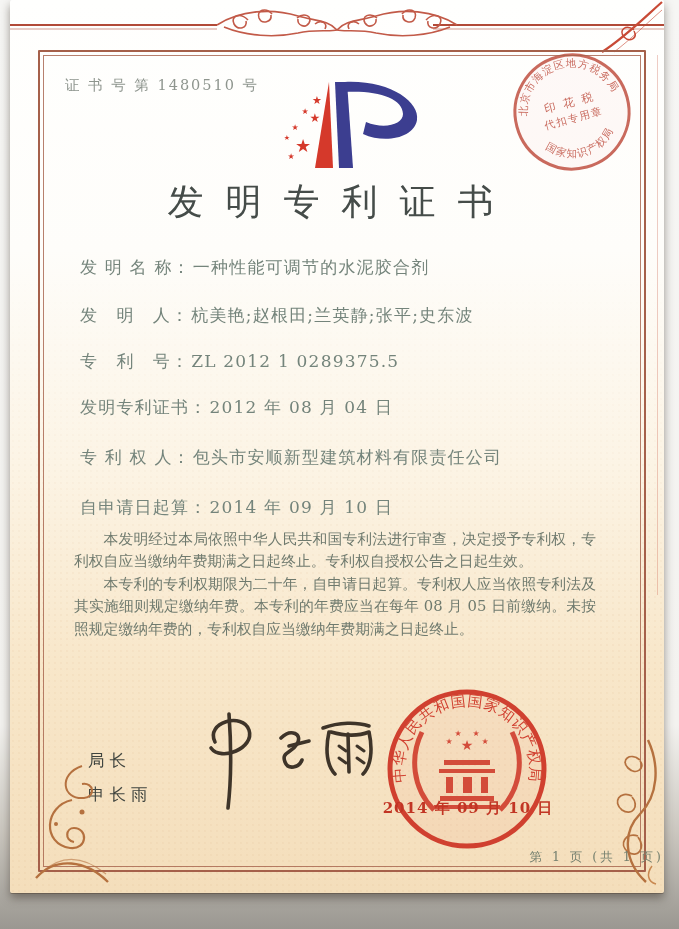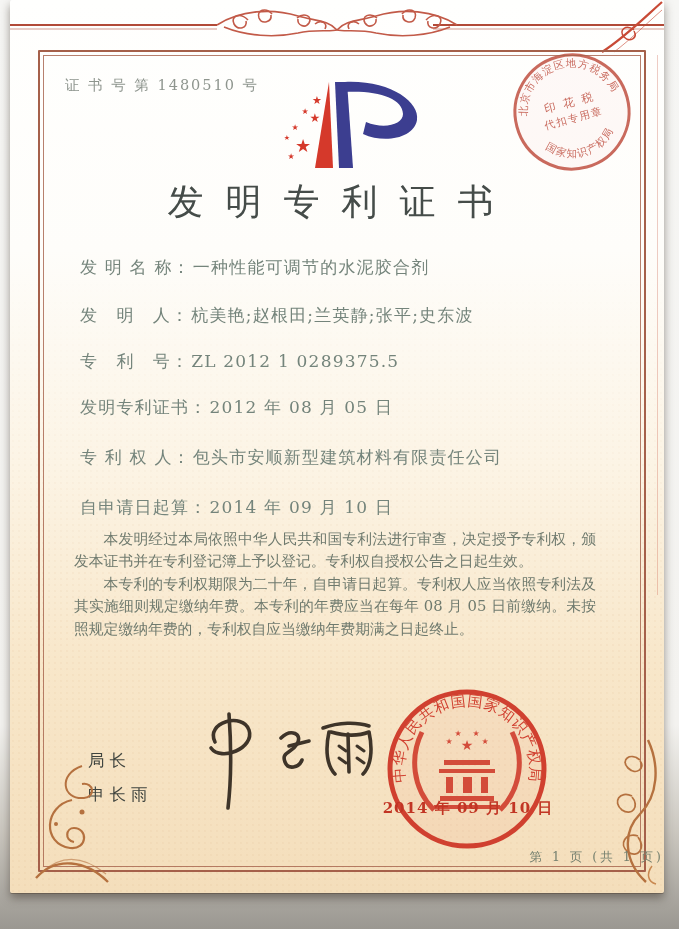--- a/index.html
+++ b/index.html
@@ -129,31 +129,31 @@
     <div class="abs field" style="top:256px">
       <span class="flabel">发 明 名 称：</span><span class="fvalue">一种性能可调节的水泥胶合剂</span>
     </div>
     <div class="abs field" style="top:304px">
       <span class="flabel">发　明　人：</span><span class="fvalue">杭美艳;赵根田;兰英静;张平;史东波</span>
     </div>
     <div class="abs field" style="top:350px">
       <span class="flabel">专　利　号：</span><span class="fvalue">ZL 2012 1 0289375.5</span>
     </div>
     <div class="abs field" style="top:396px">
-      <span class="flabel">发明专利证书：</span><span class="fvalue">2012 年 08 月 05 日</span>
+      <span class="flabel">发明专利证书：</span><span class="fvalue">2012 年 08 月 04 日</span>
     </div>
     <div class="abs field" style="top:446px">
       <span class="flabel">专 利 权 人：</span><span class="fvalue">包头市安顺新型建筑材料有限责任公司</span>
     </div>
     <div class="abs field" style="top:496px">
       <span class="flabel">自申请日起算：</span><span class="fvalue">2014 年 09 月 10 日</span>
     </div>
 
     <div class="abs paras">
-      <p>本发明经过本局依照中华人民共和国专利法进行审查，决定授予专利权，颁发本证书并在专利登记簿上予以登记。专利权自授权公告之日起生效。</p>
+      <p>本发明经过本局依照中华人民共和国专利法进行审查，决定授予专利权，专利权自应当缴纳年费期满之日起终止。专利权自授权公告之日起生效。</p>
       <p>本专利的专利权期限为二十年，自申请日起算。专利权人应当依照专利法及其实施细则规定缴纳年费。本专利的年费应当在每年 08 月 05 日前缴纳。未按照规定缴纳年费的，专利权自应当缴纳年费期满之日起终止。</p>
     </div>
 
     <div class="abs signer">
       <div>局长</div>
       <div>申长雨</div>
     </div>
 
     <svg class="abs sig-wrap" width="200" height="105" viewBox="0 0 200 105">
       <g stroke="#3e3429" stroke-width="3.6" fill="none" stroke-linecap="round" stroke-linejoin="round">

